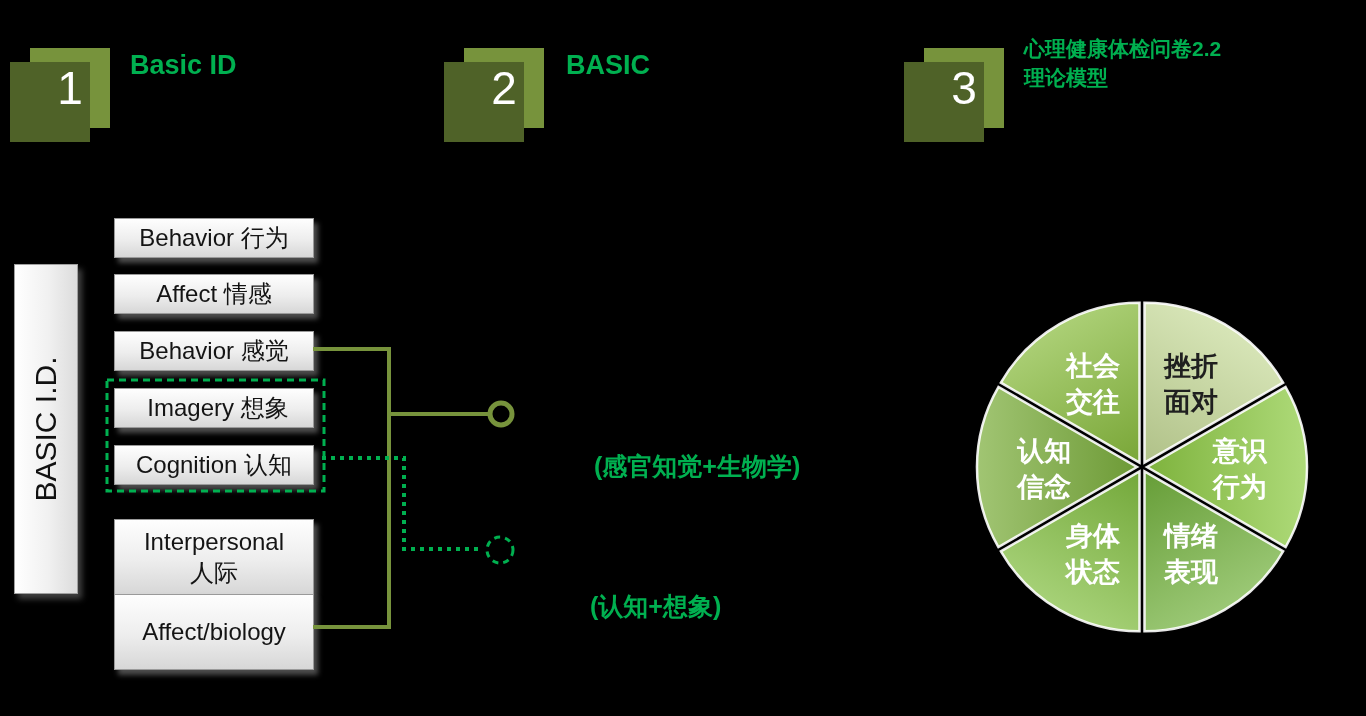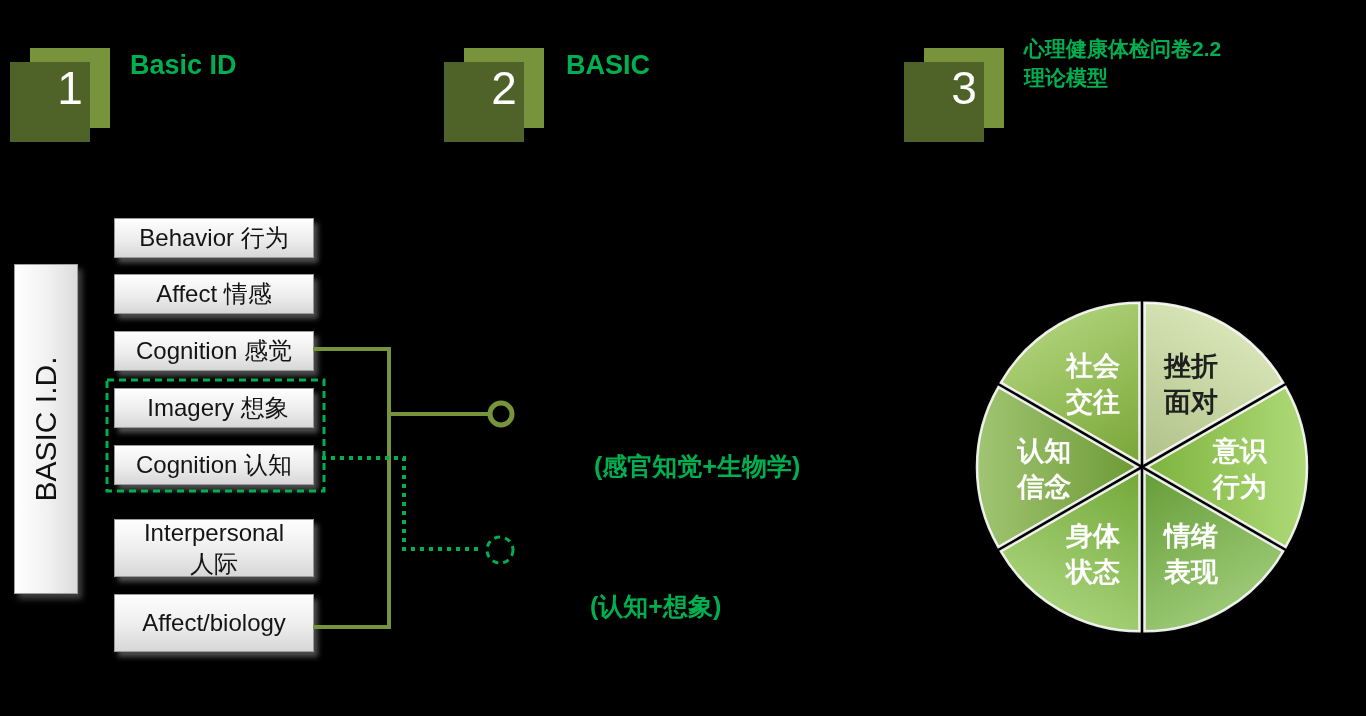--- a/index.html
+++ b/index.html
@@ -23,21 +23,21 @@
     border:1px solid #a0a0a0;box-shadow:4px 5px 6px rgba(130,130,130,.5);
     display:flex;align-items:center;justify-content:center;}
   .basic-bar span{transform:rotate(-90deg);white-space:nowrap;font-size:30px;color:#111;}
 
   
   .idbox{position:absolute;left:114px;width:200px;box-sizing:border-box;
     background:linear-gradient(to bottom,#fefefe 0%,#ededed 55%,#d7d7d7 100%);
     border:1px solid #9a9a9a;box-shadow:4px 5px 5px rgba(140,140,140,.55);
     display:flex;flex-direction:column;align-items:center;justify-content:center;
     color:var(--box_text);font-size:24px;line-height:1.3;text-align:center;}
-  .hsingle{height:40px;} .hdouble{height:58px;}
+  .hsingle{height:40px;} .hdouble{height:76px;}
   .i0{top:218px;} .i1{top:274px;} .i2{top:331px;} .i3{top:388px;padding-left:8px;}
   .i4{top:445px;} .i5{top:519px;} .i6{top:594px;}
 
   
   .overlay{position:absolute;left:0;top:0;width:1366px;height:716px;pointer-events:none;z-index:3;}
   .solid-line{stroke:var(--bracket_green);stroke-width:4;fill:none;}
   .solid-circle{stroke:var(--bracket_green);stroke-width:5;fill:none;}
   .dash-rect{stroke:var(--accent_green);stroke-width:3;fill:none;stroke-dasharray:7 5;}
   .dot-line{stroke:var(--accent_green);stroke-width:4;fill:none;stroke-dasharray:4 5;}
   .dash-circle{stroke:var(--accent_green);stroke-width:3;fill:none;stroke-dasharray:6 5;}
@@ -75,21 +75,21 @@
     <span>BASIC I.D.</span>
   </div>
 
   <div class="idbox hsingle i0">
     <span>Behavior 行为</span>
   </div>
   <div class="idbox hsingle i1">
     <span>Affect 情感</span>
   </div>
   <div class="idbox hsingle i2">
-    <span>Cognition 感觉</span>
+    <span>Behavior 感觉</span>
   </div>
   <div class="idbox hsingle i3">
     <span>Imagery 想象</span>
   </div>
   <div class="idbox hsingle i4">
     <span>Cognition 认知</span>
   </div>
   <div class="idbox hdouble i5">
     <span>Interpersonal</span>
     <span>人际</span>

